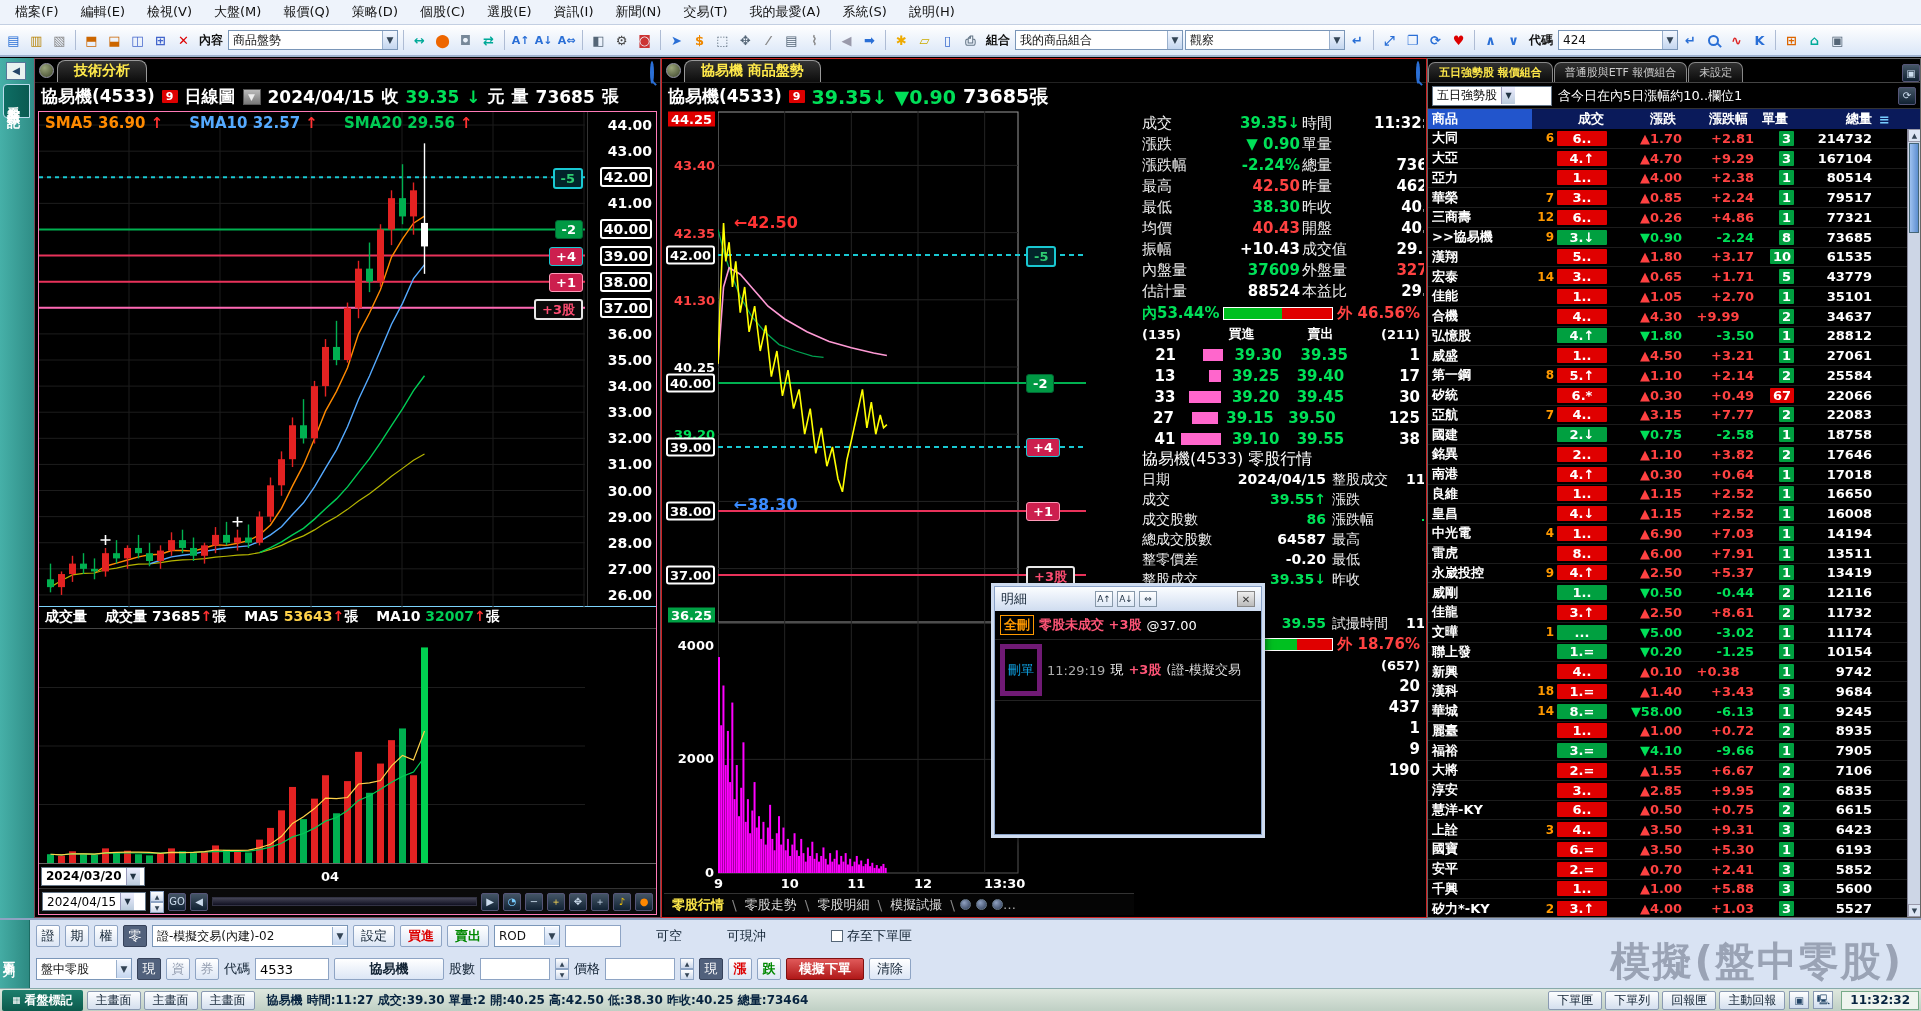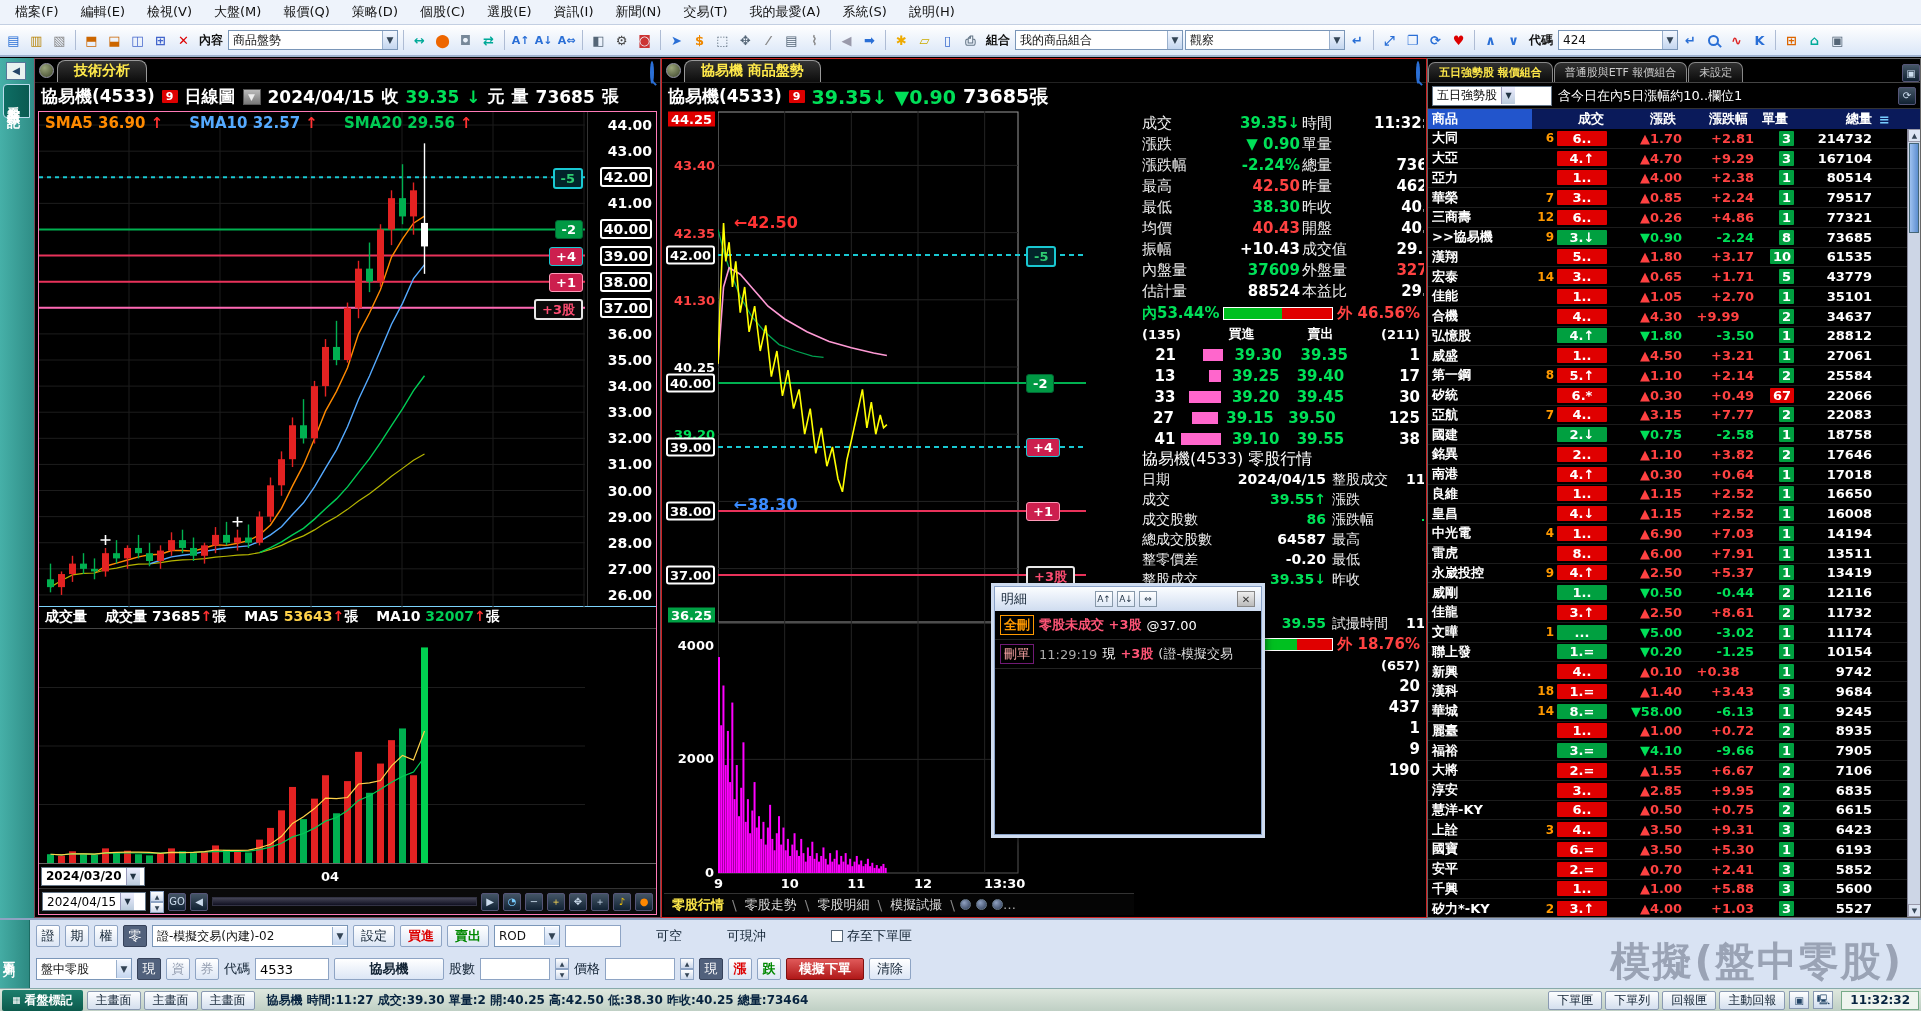--- a/index.html
+++ b/index.html
@@ -94,21 +94,21 @@
   .orow{height:20px;line-height:20px;font-size:14px;white-space:nowrap}
   .matchbtn{display:inline-block;border:1px solid #bbb;color:#eee;font-size:13px;padding:0 4px;margin:2px 0}
   .oask{display:flex;height:21px;align-items:center;font-size:15px;font-weight:bold}
   
   .popup{position:absolute;left:994px;top:586px;width:268px;height:249px;background:#000;border:1px solid #8aa2c8;outline:3px solid #cfdcf0;box-shadow:3px 4px 8px rgba(0,0,0,.65);z-index:40}
   .ptitle{height:24px;background:linear-gradient(#fbfdff,#cfdcf0);display:flex;align-items:center;font-size:13px;color:#123;padding:0 6px;gap:4px}
   .ptbtn{width:18px;height:16px;border:1px solid #89a;background:linear-gradient(#fff,#dde8f6);font-size:9px;color:#234;display:flex;align-items:center;justify-content:center}
   .pclose{margin-left:auto;width:18px;height:16px;border:1px solid #888;background:linear-gradient(#eee,#bbb);color:#333;font-size:10px;display:flex;align-items:center;justify-content:center}
   .prow{display:flex;align-items:center;gap:5px;font-size:13px;padding:4px 5px;border-bottom:1px solid #222;white-space:nowrap}
   .pbtn{border:1px solid #ff9900;color:#ff9900;padding:0 3px;font-weight:bold}
-  .pbtn2{border:1px solid #701a75;color:#fca5a5;padding:0 3px}
+  .pbtn2{border:5px solid #701a75;color:#0ea5e9;padding:12px 3px}
   .pink{color:#ff5577;font-weight:bold}
   
   .rtabs{height:24px;display:flex;align-items:flex-end;background:#000;border-bottom:1px solid #444}
   .rtab{font-size:11px;padding:2px 10px;border:1px solid #888;border-bottom:none;border-radius:7px 7px 0 0;background:linear-gradient(#303030,#0b0b0b);color:#ccc;white-space:nowrap;margin-right:1px}
   .rtab.sel{color:#ffe94a;font-weight:bold}
   .rfilter{height:26px;display:flex;align-items:center;gap:6px;padding:0 4px;color:#fff;font-size:13px;border-bottom:1px solid #333}
   .rcols{height:20px;display:grid;grid-template-columns:104px 22px 56px 72px 72px 40px 84px 13px;align-items:center;background:#0a1a5a;color:#fff;font-size:13px;font-weight:bold}
   .rcols .c0{background:#2255cc;height:100%;line-height:20px;padding-left:4px}
   .rrows{position:absolute;top:70px;bottom:0;left:0;right:0}
   .rrow{height:19.75px;display:grid;grid-template-columns:104px 22px 56px 72px 72px 40px 84px;align-items:center;border-bottom:1px solid #1c1c1c;font-size:13px;font-weight:bold;color:#fff}

